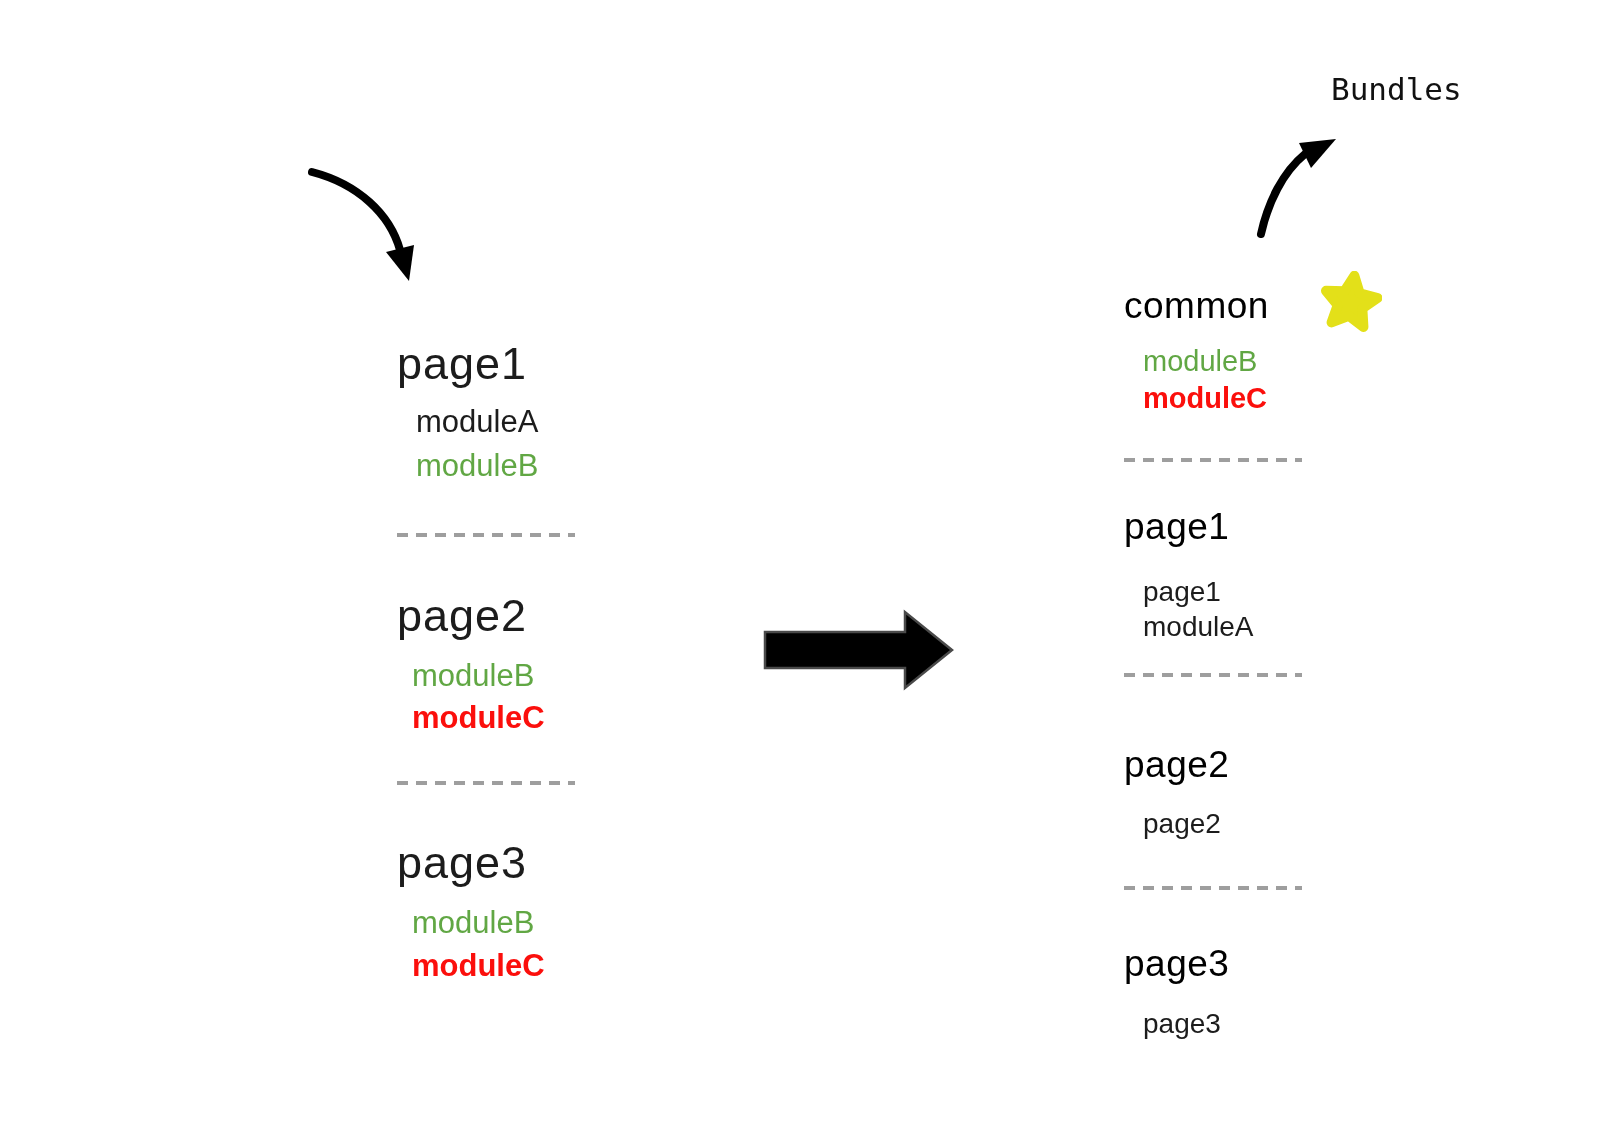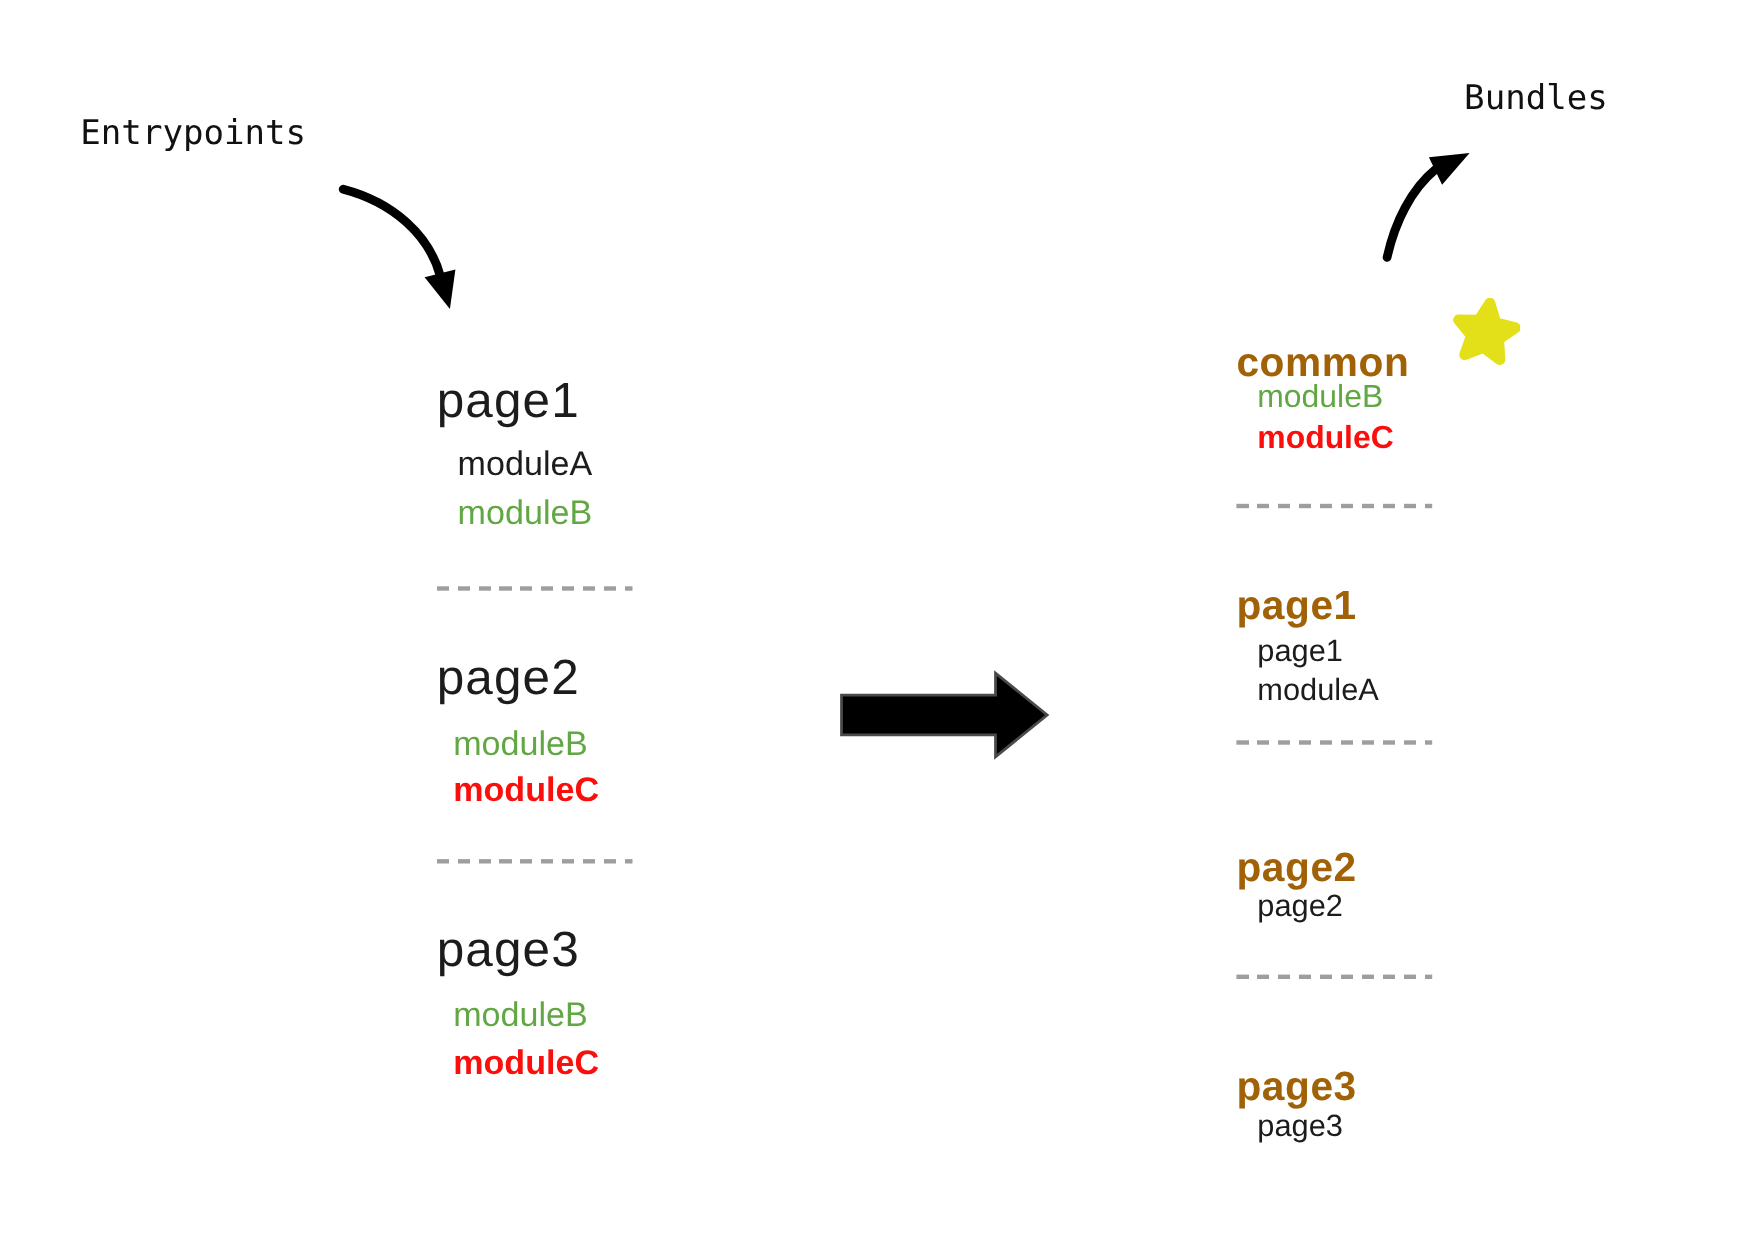--- a/index.html
+++ b/index.html
@@ -37,26 +37,25 @@
   }
   .ep-module {
     font-size: 31px;
     line-height: 1;
     white-space: nowrap;
   }
 
   
   .bn-heading {
     font-size: 37px;
-    font-weight: 700;
+    font-weight: 400;
     letter-spacing: 0.5px;
-    color: #a16207;
+    color: #000000;
     line-height: 1;
     white-space: nowrap;
-    margin-top: 24px;
   }
   .bn-module {
     font-size: 29px;
     font-weight: 700;
     line-height: 1;
     white-space: nowrap;
   }
   .bn-sub {
     font-size: 28px;
     font-weight: 400;
@@ -86,21 +85,20 @@
     width: 1600px;
     height: 1138px;
     pointer-events: none;
   }
 </style>
 </head>
 <body>
 
 <div id="canvas">
 
-  <div class="abs mono-label" style="left:73px; top:103px;">Entrypoints</div>
 
   <div class="abs mono-label" style="left:1331px; top:71px;">Bundles</div>
 
   <svg class="arrow-layer" viewBox="0 0 1600 1138">
 
     <g>
       <path d="M 312,172 C 358,184 390,214 400,250" fill="none" stroke="#000000" stroke-width="8" stroke-linecap="round"></path>
       <polygon points="409,281 386,252 414,245" fill="#000000"></polygon>
     </g>
 

